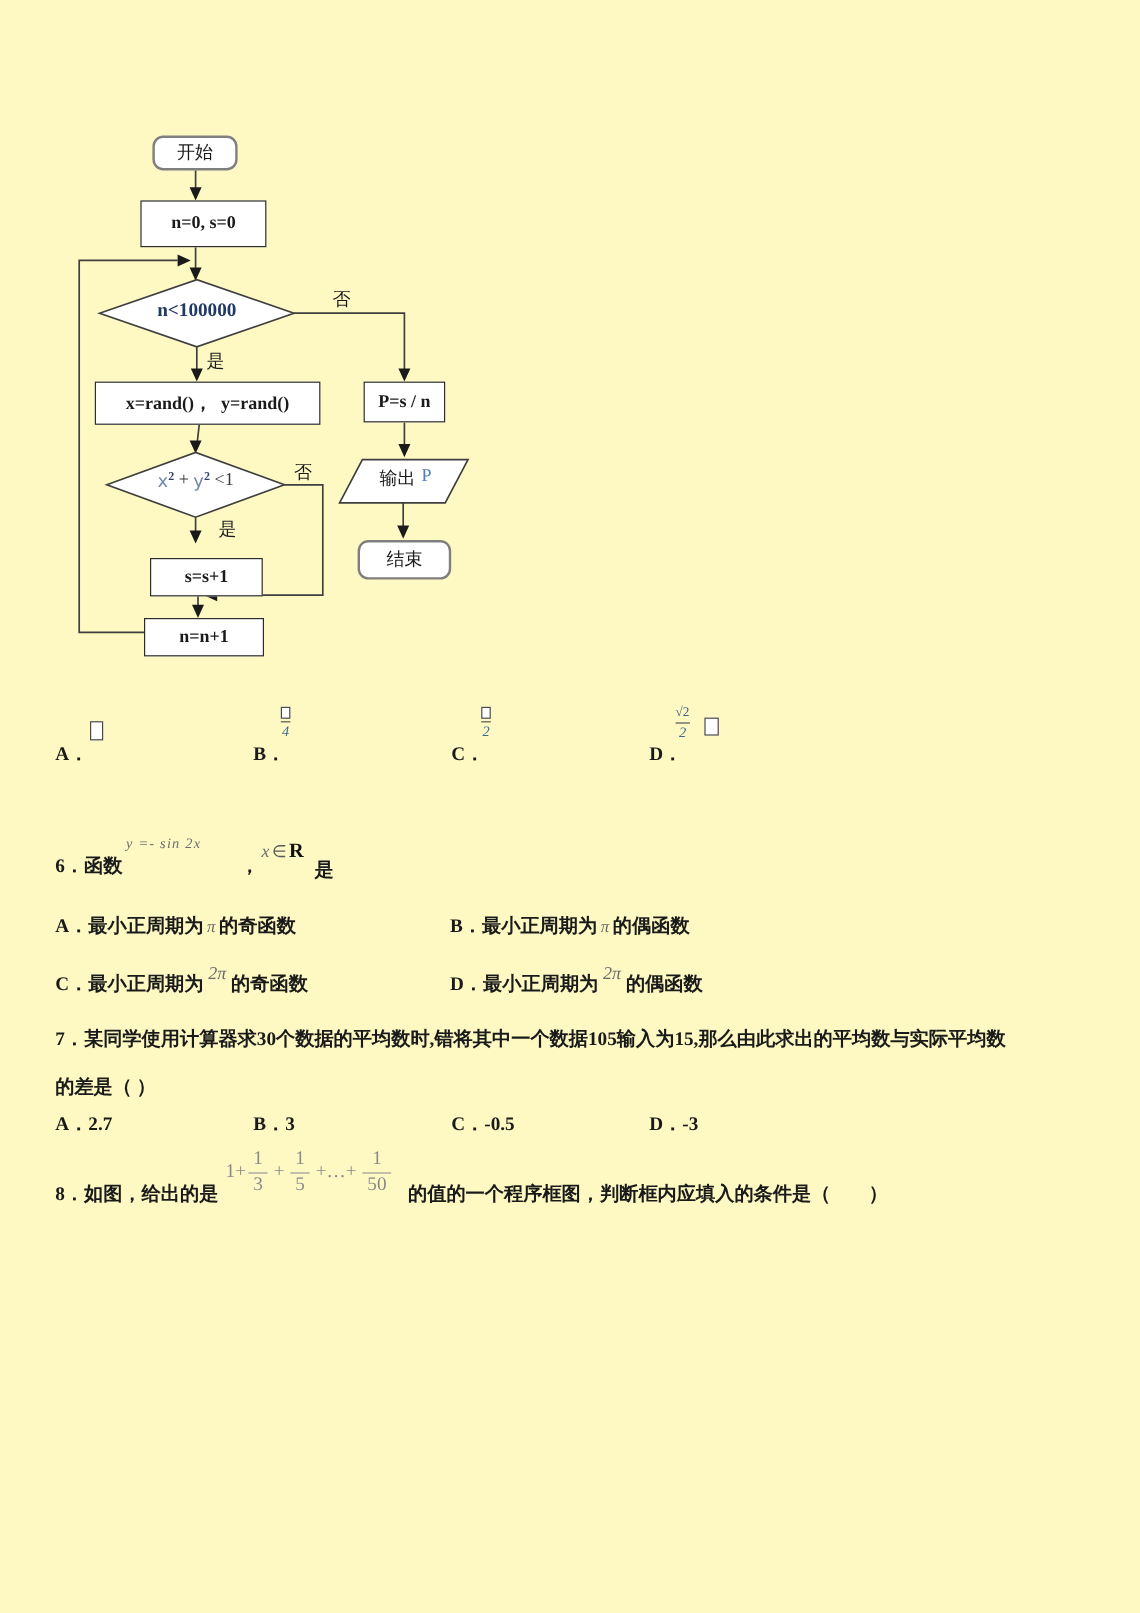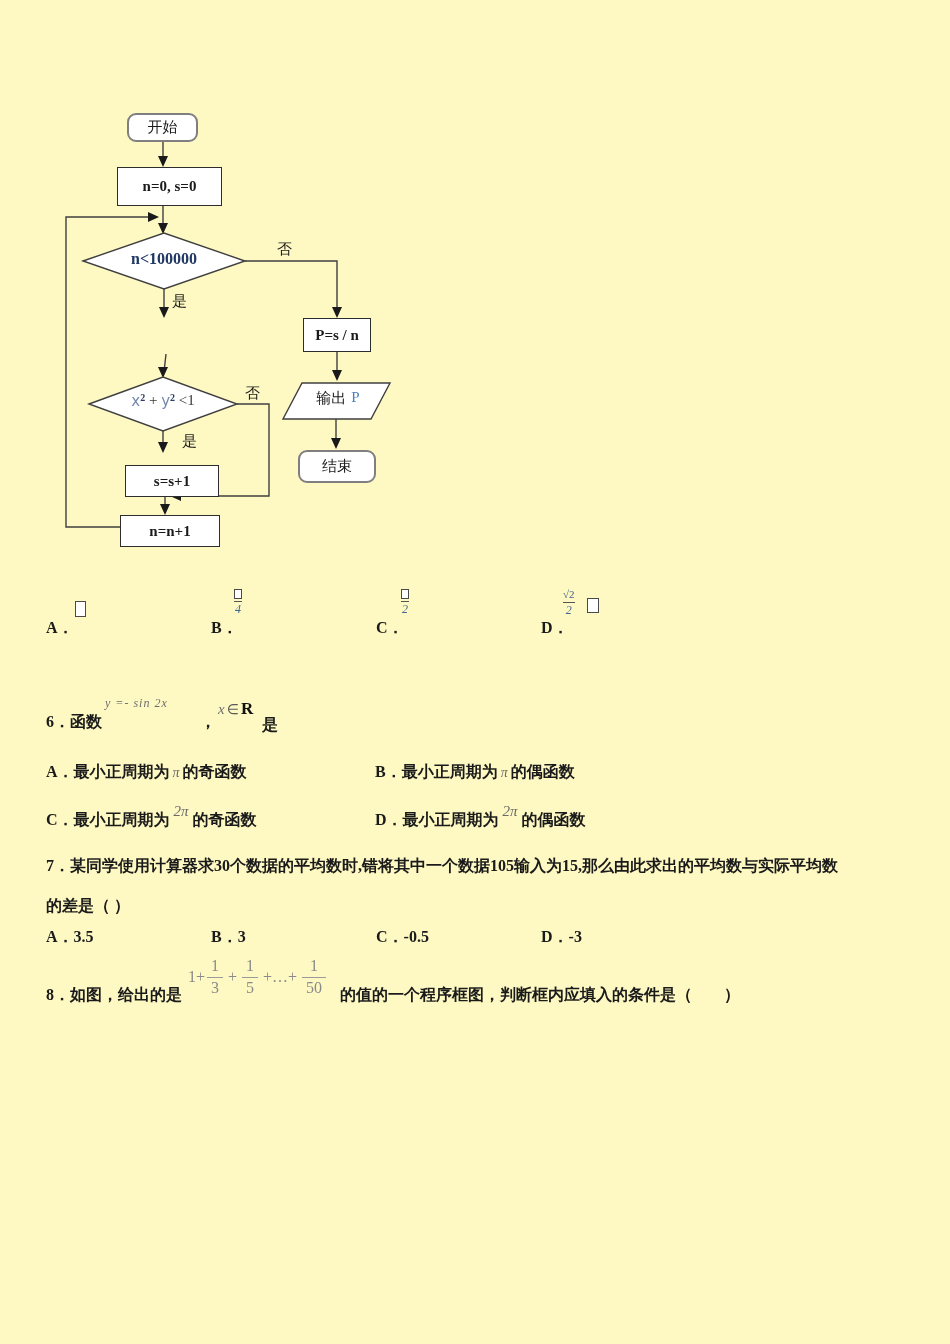--- a/index.html
+++ b/index.html
@@ -120,20 +120,23 @@
   <div class="node" style="left:117px; top:167px; width:105px; height:39px;">
     <span>n=0, s=0</span>
   </div>
 
   <div class="fc-text cond1-text" style="left:104px; top:250px; width:120px; height:22px;">
     <span>n&lt;100000</span>
   </div>
   <div class="fc-label" style="left:277px; top:240px;">否</div>
   <div class="fc-label" style="left:172px; top:292px;">是</div>
 
+  <div class="node" style="left:79px; top:318px; width:188px; height:36px;">
+    <span>x=rand()，  y=rand()</span>
+  </div>
 
   <div class="node" style="left:303px; top:318px; width:68px; height:34px;">
     <span>P=s / n</span>
   </div>
 
   <div class="fc-text" style="left:106px; top:392px; width:114px; height:24px;">
     <span class="mxy">x</span><span class="msup">2</span><span class="mop"> + </span><span class="mxy">y</span><span class="msup">2</span><span class="mlt"> &lt;1</span>
   </div>
   <div class="fc-label" style="left:245px; top:384px;">否</div>
   <div class="fc-label" style="left:182px; top:432px;">是</div>
@@ -192,21 +195,21 @@
     <span class="row cn" style="left:46px; top:762px;"><span>A．</span><span>最小正周期为</span><span class="pi">π</span><span>的奇函数</span></span>
     <span class="row cn" style="left:375px; top:762px;"><span>B．</span><span>最小正周期为</span><span class="pi">π</span><span>的偶函数</span></span>
     <span class="row cn" style="left:46px; top:810px;"><span>C．</span><span>最小正周期为</span><span class="pi-sup">2π</span><span>的奇函数</span></span>
     <span class="row cn" style="left:375px; top:810px;"><span>D．</span><span>最小正周期为</span><span class="pi-sup">2π</span><span>的偶函数</span></span>
   </div>
 
   <div>
     <span class="row cn" style="left:46px; top:856px;"><span>7．</span><span>某同学使用计算器求30个数据的平均数时,错将其中一个数据105输入为15,那么由此求出的平均数与实际平均数</span></span>
     <span class="row cn" style="left:46px; top:896px;">的差是（ ）</span>
 
-    <span class="row cn" style="left:46px; top:927px;"><span>A．</span><span>3.5</span></span>
+    <span class="row cn" style="left:46px; top:927px;"><span>A．</span><span>2.7</span></span>
     <span class="row cn" style="left:211px; top:927px;"><span>B．</span><span>3</span></span>
     <span class="row cn" style="left:376px; top:927px;text-align:center;"><span>C．</span><span>-0.5</span></span>
     <span class="row cn" style="left:541px; top:927px;"><span>D．</span><span>-3</span></span>
   </div>
 
   <div>
     <span class="row cn" style="left:46px; top:985px;"><span>8．</span><span>如图，给出的是</span></span>
 
     <span class="bexpr" style="left:188px; top:958px;">
       <span>1+</span>

